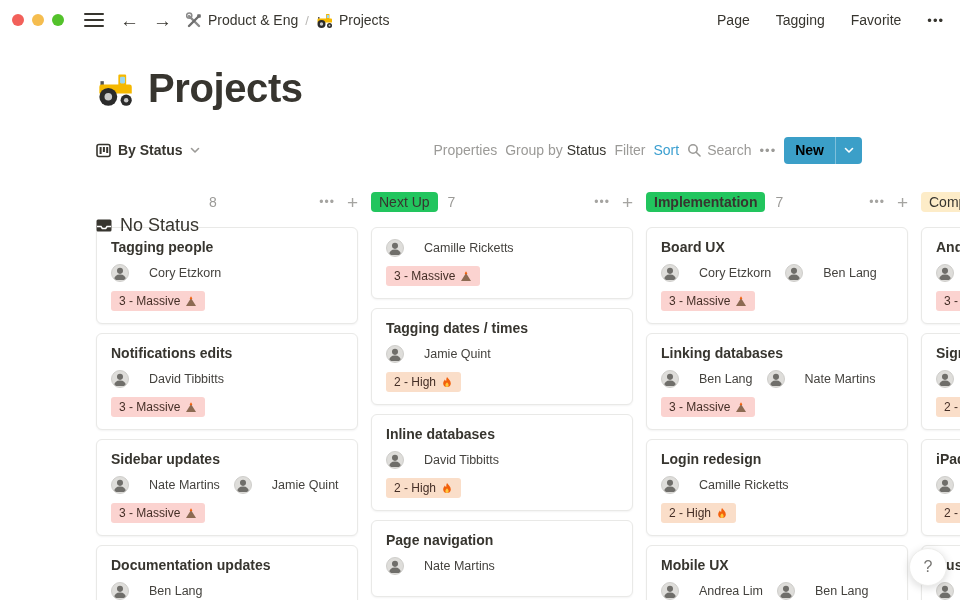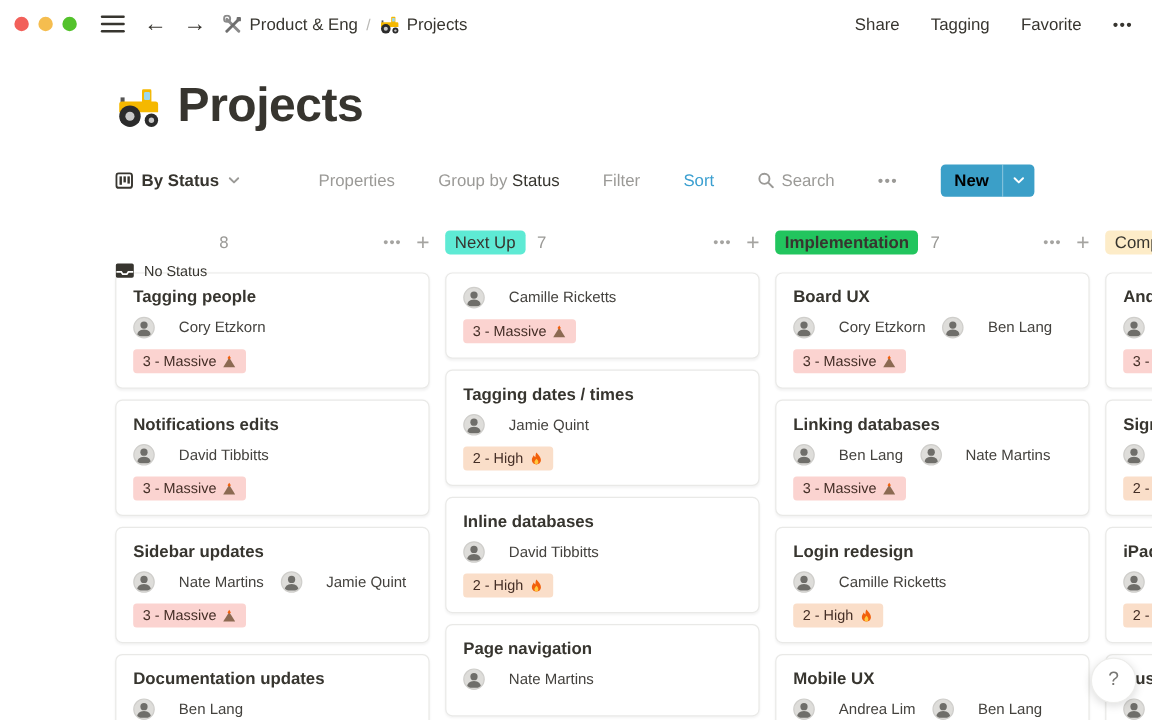--- a/index.html
+++ b/index.html
@@ -24,37 +24,37 @@
 
   
   .page-head { padding:26px 96px 0; }
   .title-row { display:flex; align-items:center; gap:14px; }
   .page-title { font-size:40px; font-weight:700; letter-spacing:-0.4px; color:#37352F; }
 
   
   .view-toolbar { display:flex; align-items:center; margin-top:24px; padding:0 98px 0 96px; height:30px; }
   .view-select { display:flex; align-items:center; gap:7px; font-size:14px; font-weight:700; cursor:pointer;text-align:right; }
   .vt-spacer { flex:1; }
-  .vt-right { display:flex; align-items:center; gap:36px; font-size:14px; color:#9B9A97; }
+  .vt-right { display:flex; align-items:center; gap:8px; font-size:14px; color:#9B9A97; }
   .vt-item { cursor:pointer; }
   .vt-group { cursor:pointer; }
   .vt-group .gb-val { color:#37352F; }
   .vt-sort { color:#3B9FD0; cursor:pointer; }
   .vt-search { display:flex; align-items:center; gap:6px; cursor:pointer; }
   .vt-dots { color:#9B9A97; letter-spacing:1px; font-size:13px; cursor:pointer; }
   .new-btn { display:flex; align-items:stretch; background:#3B9FC8; border-radius:4px; overflow:hidden;
     color:#000000; font-size:14px; font-weight:600; cursor:pointer; height:27px; }
   .new-btn .new-label { display:flex; align-items:center; padding:0 11px; }
   .new-btn .new-caret { display:flex; align-items:center; padding:0 8px; border-left:1px solid rgba(255,255,255,0.35); }
 
   
   .board { display:flex; gap:13px; margin-top:24px; padding-left:96px; overflow:hidden; align-items:flex-start; }
   .col { flex:0 0 262px; width:262px; }
   .col-head { display:flex; align-items:center; height:26px; margin-bottom:12px; }
-  .col-title { display:flex; align-items:flex-end; gap:8px; font-size:12px;margin-top:46px; }
+  .col-title { display:flex; align-items:center; gap:8px; font-size:18px;margin-top:46px; }
   .col-name-plain { font-weight:500; color:#37352F; }
   .col-pill { padding:2px 8px; border-radius:4px; font-size:14px; color:#37352F; }
   .col-count { color:#9B9A97; font-size:14px; margin-left:10px; }
   .col-head-spacer { flex:1; }
   .col-tools { display:flex; align-items:center; gap:12px; color:#A5A4A1; }
   .col-more { font-size:12px; letter-spacing:1px; cursor:pointer; }
   .col-add { font-size:19px; line-height:1; cursor:pointer; font-weight:400; }
 
   .card { background:#fff; border:1px solid #E9E9E7; border-radius:6px;
     box-shadow:0 1px 2px rgba(15,15,15,0.05); padding:11px 14px 12px; margin-bottom:9px; cursor:pointer; }
@@ -158,21 +158,21 @@
       <span>
           <svg width="17" height="17" viewBox="0 0 34 34">
             <use href="#i-tractor"></use>
           </svg>
         </span>
       <span>Projects</span>
     </div>
   </div>
   <div class="topbar-spacer"></div>
   <div class="top-actions">
-    <span class="act">Share</span>
+    <span class="act">Page</span>
     <span class="act">Tagging</span>
     <span class="act">Favorite</span>
     <span class="dots">•••</span>
   </div>
 </div>
 
 <div class="page-head">
   <div class="title-row">
     <span>
         <svg width="38" height="38" viewBox="0 0 34 34">
@@ -331,21 +331,21 @@
             </span>
         <span class="assignee-name">Ben Lang</span>
           </span>
         </div>
 
     </div>
   </div>
 
   <div class="col">
     <div class="col-head">
-      <span class="col-pill" style="background-color: #5eead4;">Next Up</span>
+      <span class="col-pill" style="background-color: #22c55e;">Next Up</span>
       <span class="col-count">7</span>
       <div class="col-head-spacer"></div>
       <div class="col-tools">
         <span class="col-more">•••</span>
         <span class="col-add">+</span>
       </div>
     </div>
 
     <div class="card">
       <div class="assignees">

